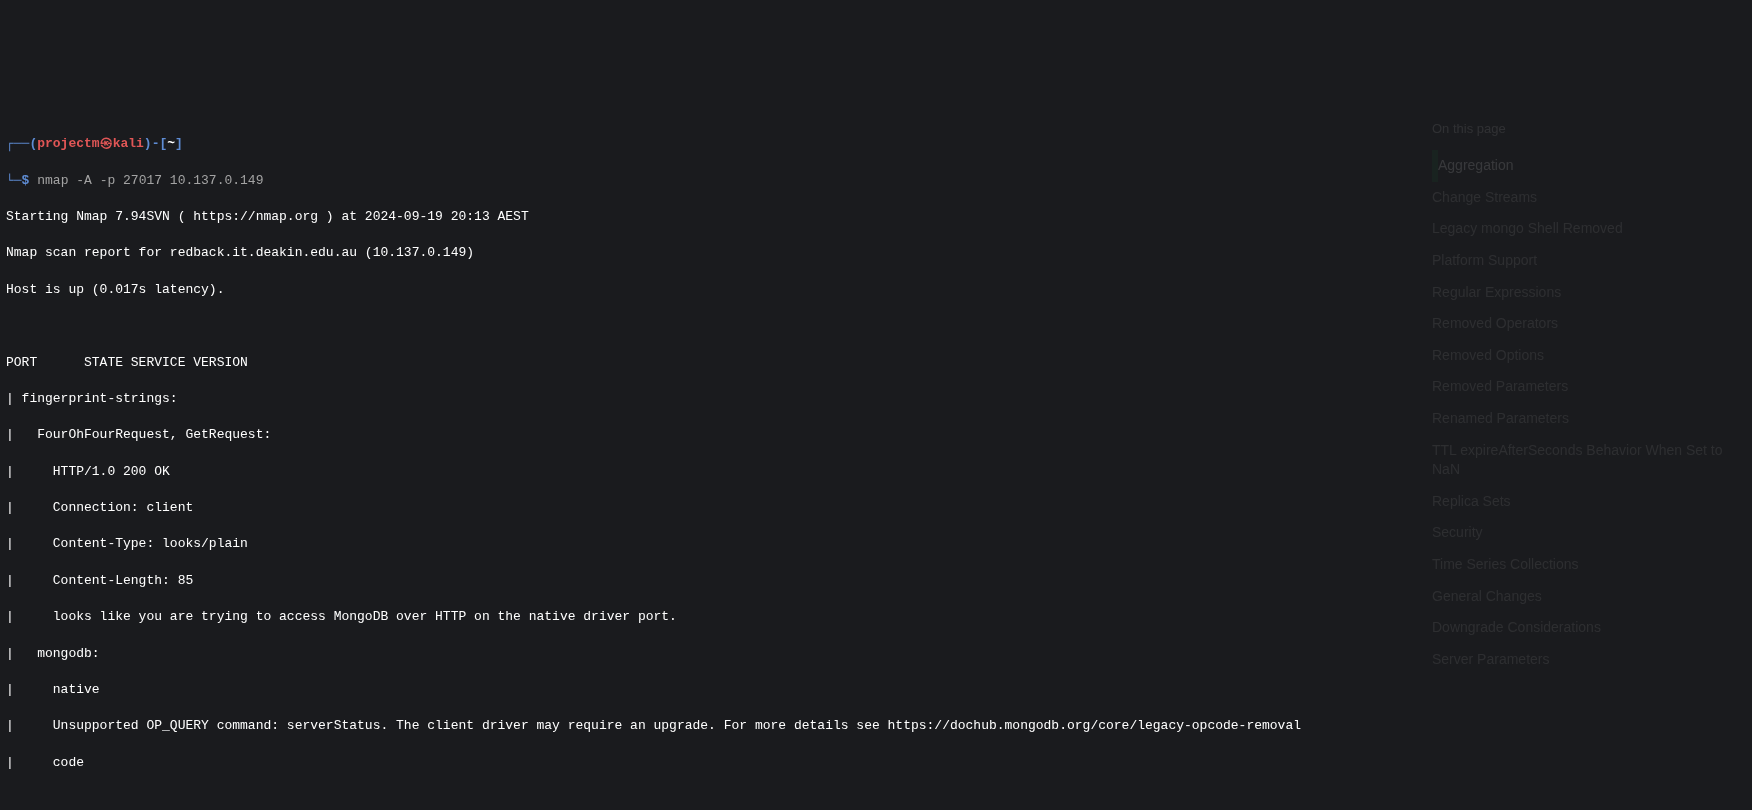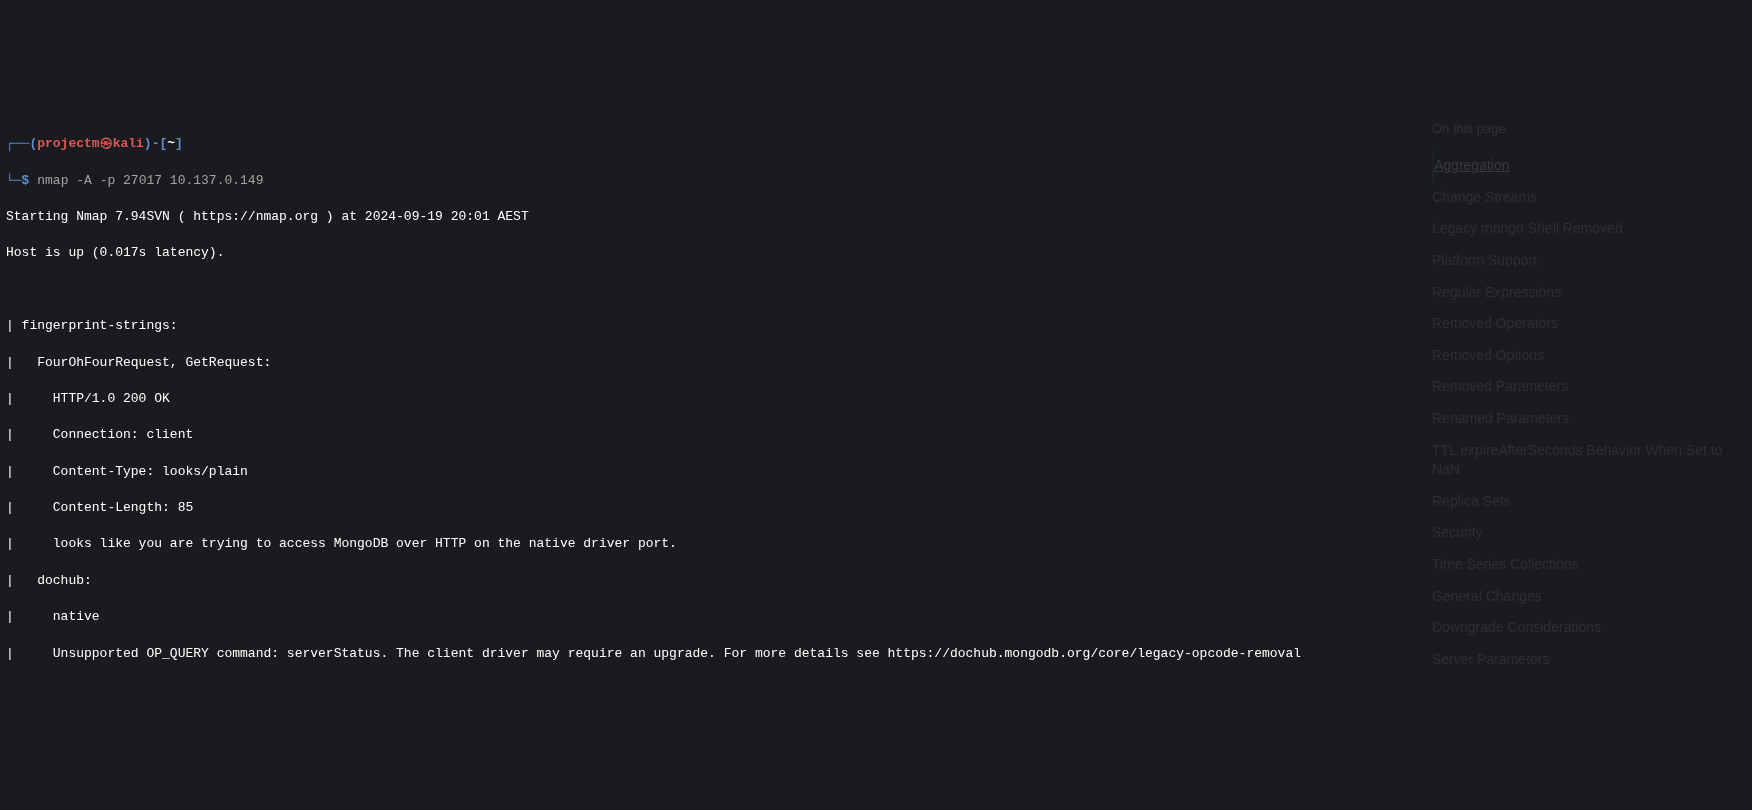--- a/index.html
+++ b/index.html
@@ -68,22 +68,21 @@
       font-size: 13px;
       margin-bottom: 12px;
     }
     .toc-item {
       padding: 6px 0;
       color: #999;
       cursor: pointer;
     }
     .toc-item.active {
       color: #ddd;
-      border-left: 2px solid #14532d;
-      text-decoration: underline;
+      border-left: 6px solid #14532d;
     }
     .terminal-line {
       display: block;
     }
   </style>
 </head>
 <body>
 
 
 
@@ -103,33 +102,36 @@
   <div class="toc-item">Security</div>
   <div class="toc-item">Time Series Collections</div>
   <div class="toc-item">General Changes</div>
   <div class="toc-item">Downgrade Considerations</div>
   <div class="toc-item">Server Parameters</div>
 </div>
 
 <div class="terminal">
 <span class="terminal-line"><span class="prompt-paren">┌──(</span><span class="prompt-user">projectm</span><span class="prompt-at">㉿</span><span class="prompt-host">kali</span><span class="prompt-paren">)-[</span><span class="prompt-path">~</span><span class="prompt-paren">]</span></span>
 <span class="terminal-line"><span class="prompt-paren">└─</span><span class="prompt-dollar">$</span><span class="command"> </span><span class="command">nmap -A -p 27017 10.137.0.149</span></span>
-<span class="terminal-line output">Starting Nmap 7.94SVN ( https://nmap.org ) at 2024-09-19 20:01 AEST</span>
+<span class="terminal-line output">Starting Nmap 7.94SVN ( https://nmap.org ) at 2024-09-19 20:13 AEST</span>
+<span class="terminal-line output">Nmap scan report for redback.it.deakin.edu.au (10.137.0.149)</span>
 <span class="terminal-line output">Host is up (0.017s latency).</span>
 <span class="terminal-line output"> </span>
+<span class="terminal-line output">PORT      STATE SERVICE VERSION</span>
 <span class="terminal-line output">| fingerprint-strings:</span>
 <span class="terminal-line output">|   FourOhFourRequest, GetRequest:</span>
 <span class="terminal-line output">|     HTTP/1.0 200 OK</span>
 <span class="terminal-line output">|     Connection: client</span>
 <span class="terminal-line output">|     Content-Type: looks/plain</span>
 <span class="terminal-line output">|     Content-Length: 85</span>
 <span class="terminal-line output">|     looks like you are trying to access MongoDB over HTTP on the native driver port.</span>
-<span class="terminal-line output">|   dochub:</span>
+<span class="terminal-line output">|   mongodb:</span>
 <span class="terminal-line output">|     native</span>
 <span class="terminal-line output">|     Unsupported OP_QUERY command: serverStatus. The client driver may require an upgrade. For more details see https://dochub.mongodb.org/core/legacy-opcode-removal</span>
+<span class="terminal-line output">|     code</span>
 
 
 
 
 
 
 
 
 
 

